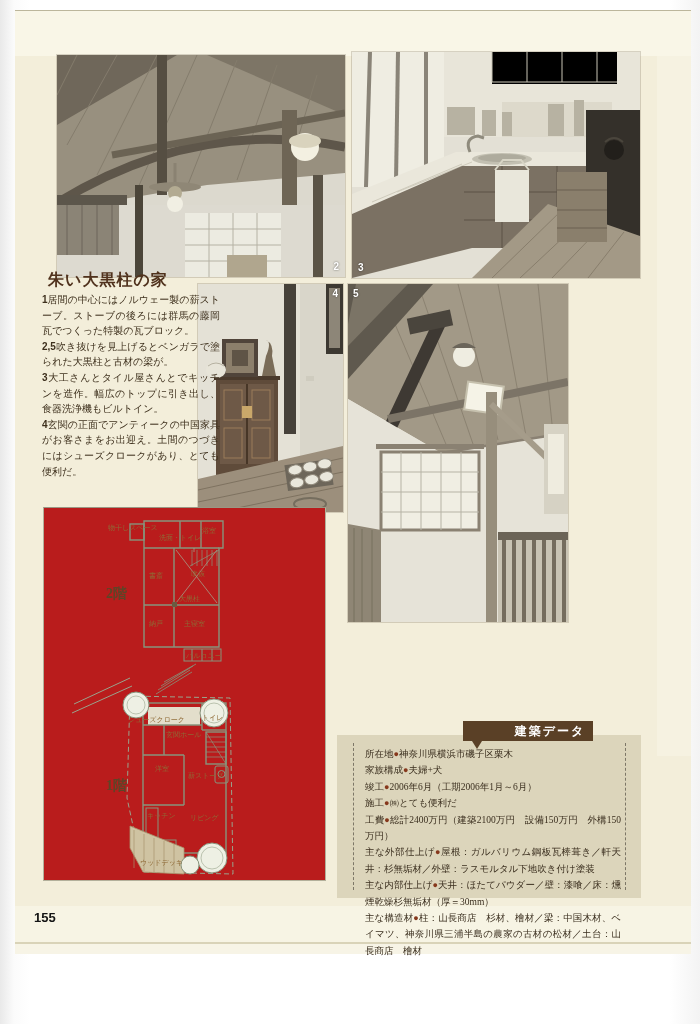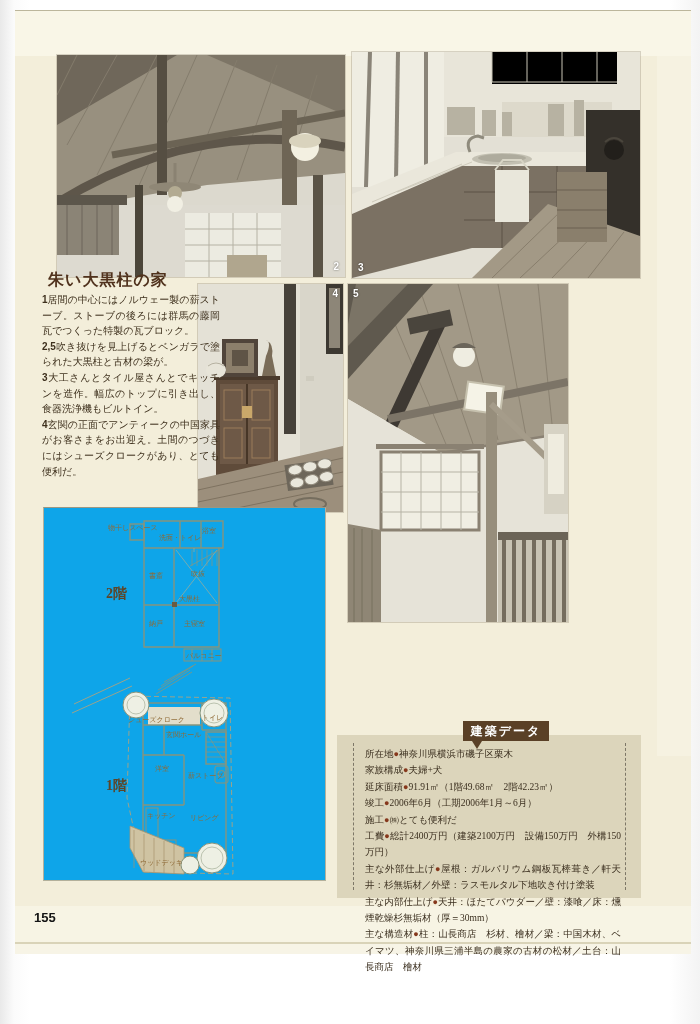--- a/index.html
+++ b/index.html
@@ -27,30 +27,30 @@
   .title{
     position:absolute;left:48px;top:270px;width:200px;
     font-size:16px;font-weight:bold;color:#50321d;letter-spacing:1px;
   }
   .captions{position:absolute;left:42px;top:292px;width:178px;color:#3e301d;
     font-size:10px;line-height:15.6px;text-align:justify;}
   .cap b{font-family:"Liberation Sans",sans-serif;font-size:10px;}
 
   .planbox{
     position:absolute;left:43px;top:507px;width:281px;height:372px;
-    background:#0ea5e9;border:1px solid #b3b09b;border-top-color:#9a9783;
+    background:#b91c1c;border:1px solid #b3b09b;border-top-color:#9a9783;
   }
   .planbox svg{display:block;}
 
   .bdata{position:absolute;left:337px;top:735px;width:304px;height:163px;background:#dcd5bb;}
   .bdata .dashline{position:absolute;top:8px;height:147px;width:0;border-left:1px dashed #7d7767;}
   .bd-badge{
     position:absolute;left:463px;top:721px;width:86px;height:20px;background:#5a4026;
     color:#fff;font-family:"Liberation Sans",sans-serif;font-weight:bold;font-size:12px;
-    letter-spacing:2px;text-align:center;line-height:20px;
+    letter-spacing:2px;text-align:center;line-height:20px;padding-left:44px;
   }
   .bd-tri{
     position:absolute;left:472px;top:741px;width:0;height:0;
     border-left:5px solid transparent;border-right:5px solid transparent;border-top:8px solid #5a4026;
   }
   .bd-text{position:absolute;left:365px;top:746px;width:256px;color:#3a2e1e;
     font-size:9.5px;line-height:16.4px;text-align:justify;}
   .bd-row .bullet{color:#86381c;font-size:9px;}
 
   .pagenum{position:absolute;left:34px;top:910px;color:#141414;
@@ -410,21 +410,20 @@
 <div class="bdata">
   <div class="dashline" style="left:16px;"></div>
   <div class="dashline" style="left:288px;"></div>
 </div>
 <div class="bd-badge">建築データ</div>
 <div class="bd-tri"></div>
 
 <div class="bd-text">
   <div class="bd-row"><span>所在地</span><span class="bullet">●</span><span>神奈川県横浜市磯子区栗木</span></div>
   <div class="bd-row"><span>家族構成</span><span class="bullet">●</span><span>夫婦+犬</span></div>
-  <div class="bd-row"><span>延床面積</span><span class="bullet">●</span><span>91.91㎡（1階49.68㎡　2階42.23㎡）</span></div>
   <div class="bd-row"><span>竣工</span><span class="bullet">●</span><span>2006年6月（工期2006年1月～6月）</span></div>
   <div class="bd-row"><span>施工</span><span class="bullet">●</span><span>㈱とても便利だ</span></div>
   <div class="bd-row"><span>工費</span><span class="bullet">●</span><span>総計2400万円（建築2100万円　設備150万円　外構150万円）</span></div>
   <div class="bd-row"><span>主な外部仕上げ</span><span class="bullet">●</span><span>屋根：ガルバリウム鋼板瓦棒葺き／軒天井：杉無垢材／外壁：ラスモルタル下地吹き付け塗装</span></div>
   <div class="bd-row"><span>主な内部仕上げ</span><span class="bullet">●</span><span>天井：ほたてパウダー／壁：漆喰／床：燻煙乾燥杉無垢材（厚＝30mm）</span></div>
   <div class="bd-row"><span>主な構造材</span><span class="bullet">●</span><span>柱：山長商店　杉材、檜材／梁：中国木材、ベイマツ、神奈川県三浦半島の農家の古材の松材／土台：山長商店　檜材</span></div>
 </div>
 
 <div class="pagenum">155</div>
 

